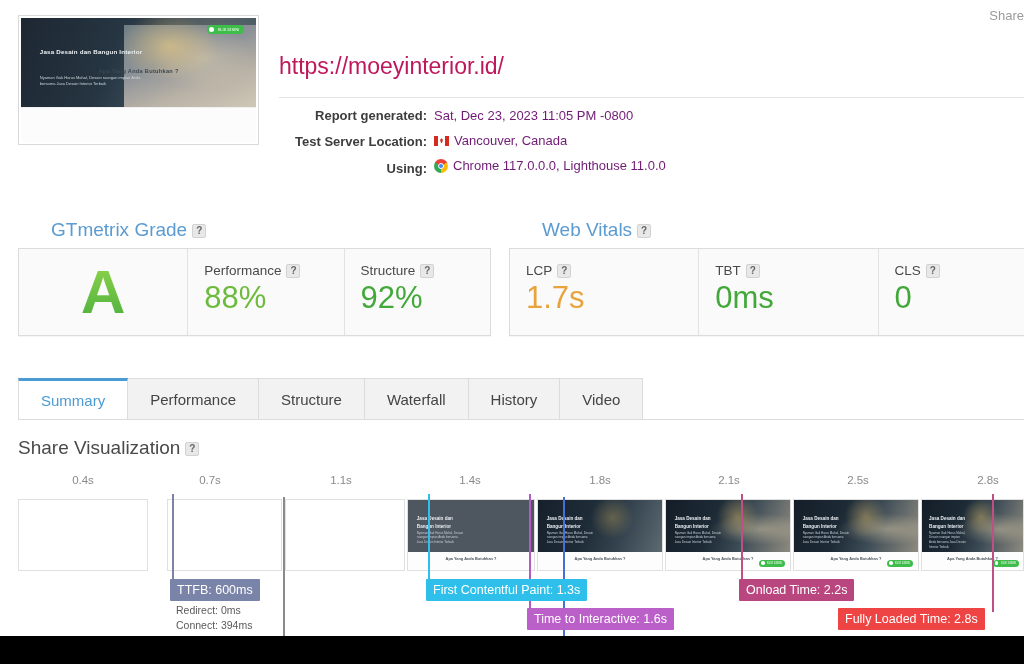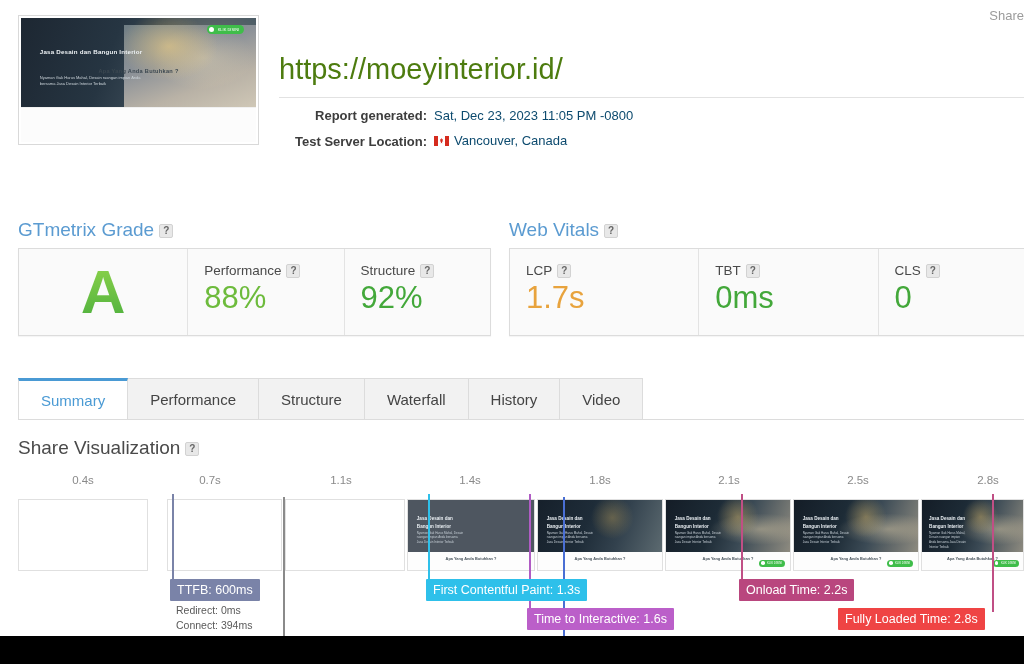--- a/index.html
+++ b/index.html
@@ -58,36 +58,36 @@
     border-radius:50%; background:#fff;
   }
 
   .hdr-title {
     position:absolute; left:279px; top:14px;
     font-size:33px; color:#5b9bd1; font-weight:normal; letter-spacing:-.2px;
     white-space:nowrap;
   }
   .hdr-url {
     position:absolute; left:279px; top:53px;
-    font-size:29px; color:#4d7c0f; font-weight:normal; white-space:nowrap;
+    font-size:23px; color:#be185d; font-weight:normal; white-space:nowrap;
   }
   .hdr-rule {
     position:absolute; left:279px; top:97px; width:745px; height:1px; background:#e2e2e2;
   }
   .share-link {
     position:absolute; right:0px; top:8px; font-size:13px; color:#9b9b9b; white-space:nowrap;
   }
 
   .meta { position:absolute; left:279px; top:108px; font-size:13px; }
   .meta-row { display:flex; align-items:baseline; height:25px; }
   .meta-label {
     width:155px; text-align:right; color:#3d3d3d; font-weight:bold;
     padding-right:7px; white-space:nowrap; font-size:13px;
   }
-  .meta-value { color:#0c4a6e; white-space:nowrap; font-size:13px; display:flex; align-items:center; }
+  .meta-value { color:#701a75; white-space:nowrap; font-size:13px; display:flex; align-items:center; }
 
   .flag-ca {
     display:inline-block; width:15px; height:10px; margin-right:5px; position:relative;
     background:#fff; border:0; vertical-align:middle;
   }
   .flag-ca::before, .flag-ca::after {
     content:""; position:absolute; top:0; width:4px; height:10px; background:#d52b1e;
   }
   .flag-ca::before { left:0; } .flag-ca::after { right:0; }
   .flag-leaf {
@@ -108,21 +108,21 @@
   
   .help {
     display:inline-block; width:14px; height:14px; background:#e8e8e8;
     border:1px solid #d2d2d2; border-radius:2px; color:#666;
     font-size:10px; line-height:12px; text-align:center; font-weight:bold;
     vertical-align:middle; margin-left:5px; cursor:pointer;
   }
 
   
   .sec-title {
-    position:absolute; font-size:19px; color:#5b9bd1; font-weight:normal; white-space:nowrap;
+    position:absolute; font-size:19px; color:#5b9bd1; font-weight:normal; white-space:nowrap;margin-left:33px;
   }
   .panel {
     position:absolute; border:1px solid #dcdcdc; background:#fafafa;
     display:flex; box-shadow:0 1px 1px rgba(0,0,0,.04);
   }
   .cell {
     border-right:1px solid #e3e3e3; padding:14px 16px 0 16px;
     position:relative; height:100%;
   }
   .cell:last-child { border-right:none; }
@@ -241,20 +241,27 @@
       </div>
       <div class="meta-row">
         <div class="meta-label">Test Server Location:</div>
         <div class="meta-value">
           <span class="flag-ca">
               <span class="flag-leaf"></span>
             </span>
           <span>Vancouver, Canada</span>
         </div>
       </div>
+      <div class="meta-row">
+        <div class="meta-label">Using:</div>
+        <div class="meta-value">
+          <span class="chrome-ico"></span>
+          <span>Chrome 117.0.0.0, Lighthouse 11.0.0</span>
+        </div>
+      </div>
     </div>
   </div>
 
   <div class="sec-title" style="left:18px; top:219px;">
     <span>GTmetrix Grade</span><span class="help">?</span>
   </div>
 
   <div class="panel" style="left:18px; top:248px; width:473px; height:88px;">
     <div class="grade-cell">
       <div class="grade-letter">A</div>

